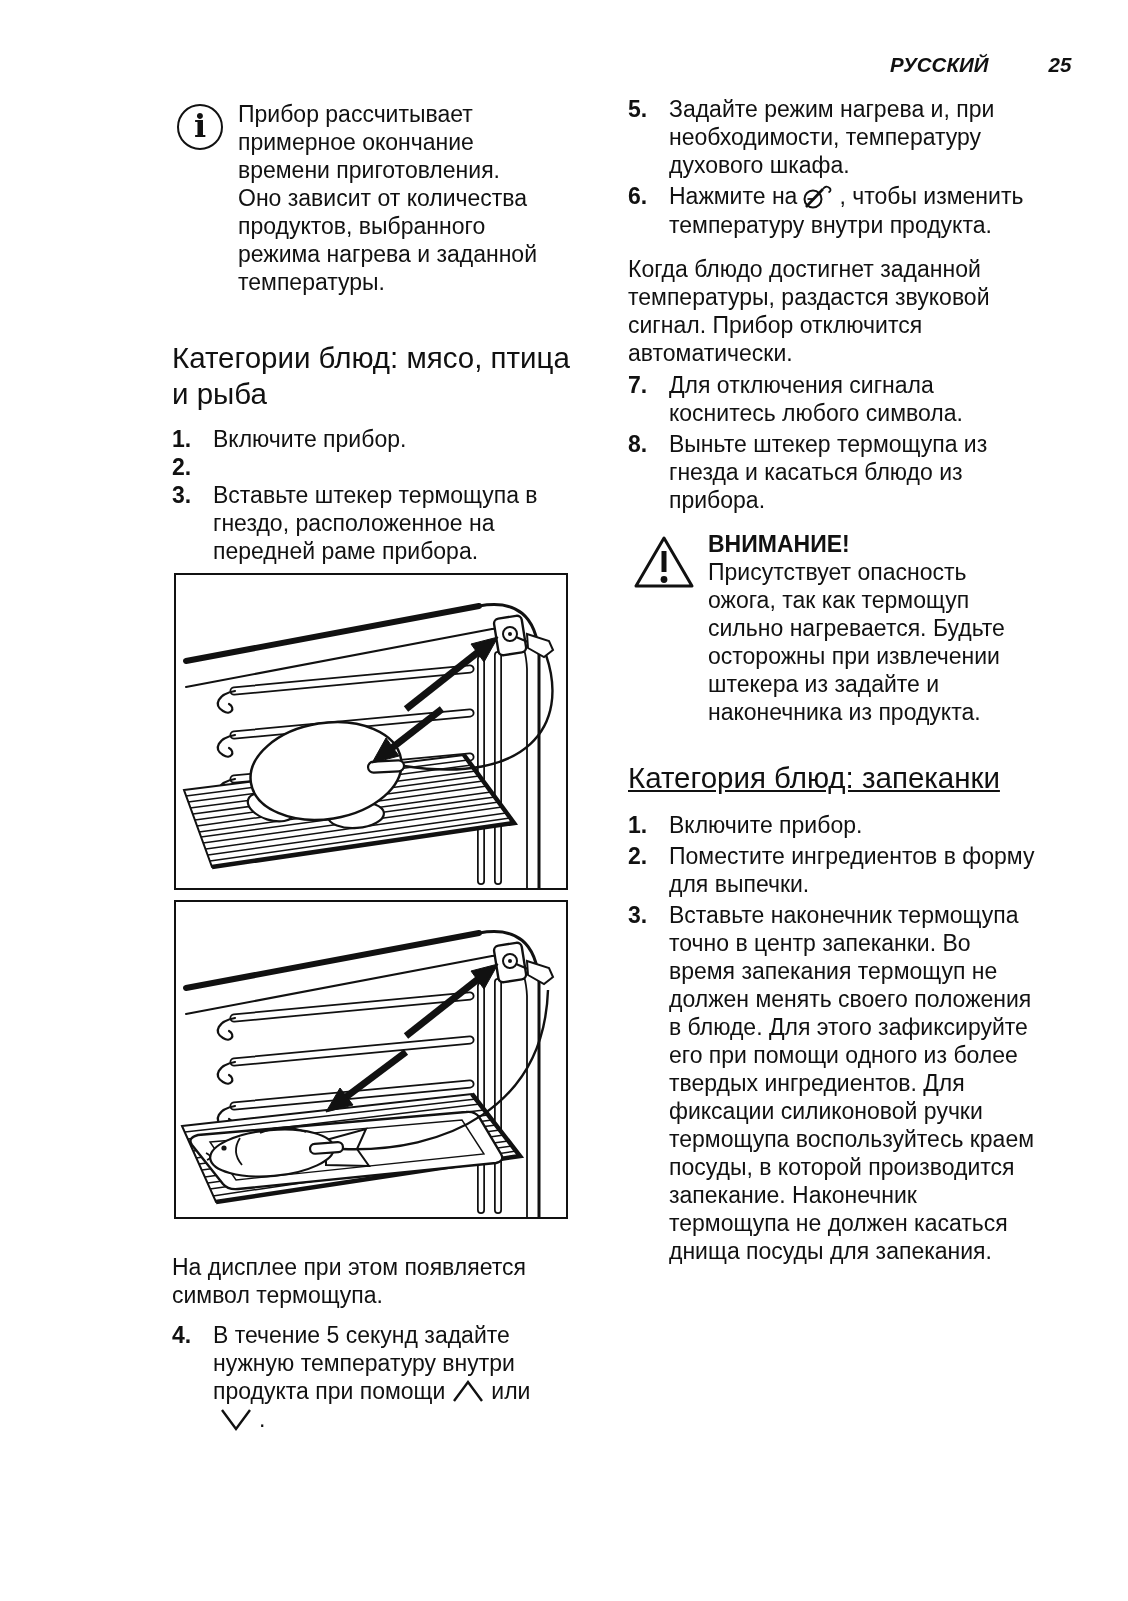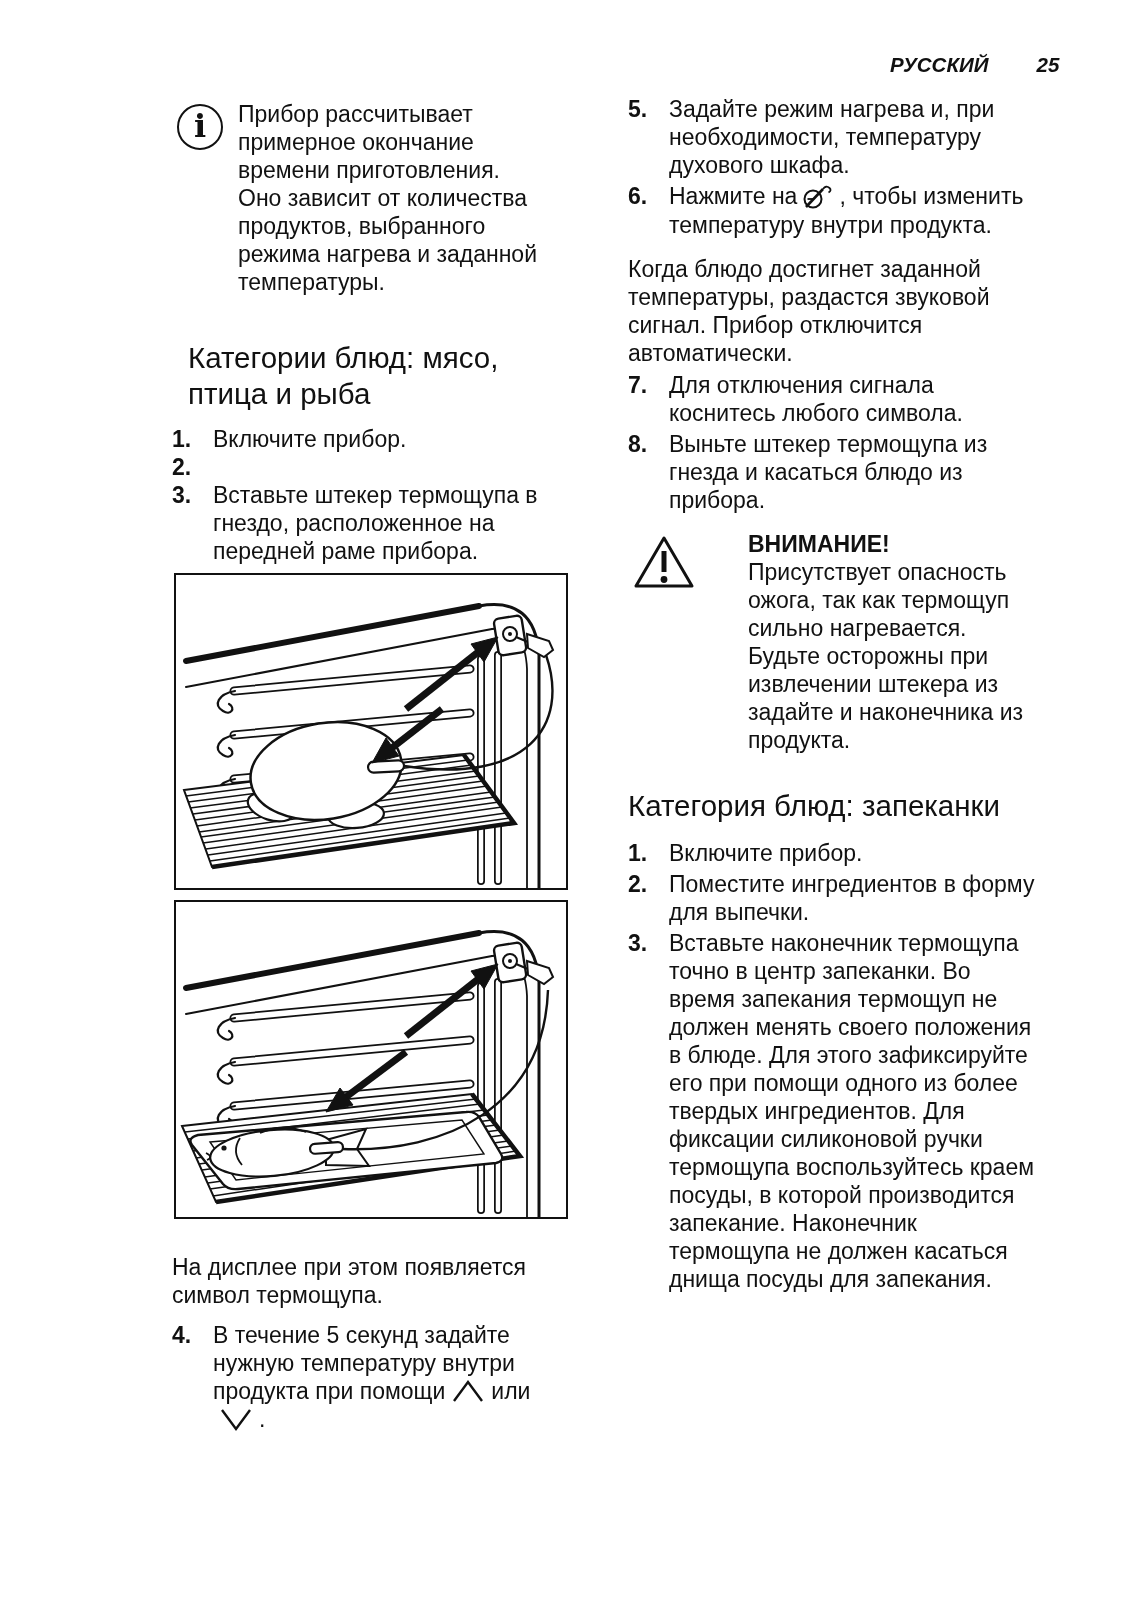--- a/index.html
+++ b/index.html
@@ -1,40 +1,40 @@
 <!DOCTYPE html>
 <html><head>
 <meta charset="utf-8">
 <style>
   html,body{margin:0;padding:0;background:#fff;}
   body{width:1128px;height:1601px;position:relative;font-family:"Liberation Sans",sans-serif;color:#111;}
   .header{position:absolute;left:890px;top:53px;display:flex;font-weight:bold;font-size:20.5px;line-height:24px;font-style:italic;}
-  .header .pageno{margin-left:48px;}
+  .header .pageno{margin-left:60px;}
   .col{position:absolute;font-size:23px;line-height:28px;}
   .col-left{left:172px;top:100px;width:398px;}
   .col-right{left:628px;top:95px;width:412px;}
   .info-note{display:flex;margin-bottom:44px;}
   .info-icon{width:46px;height:46px;border:2.5px solid #111;border-radius:50%;flex:none;margin:4px 0 0 5px;
     display:flex;align-items:center;justify-content:center;
     font-family:"DejaVu Serif",serif;font-weight:bold;font-size:32px;line-height:1;padding-bottom:3px;box-sizing:border-box;}
   .info-text{margin-left:15px;width:306px;}
-  h1,h2{font-weight:400;font-size:29.5px;line-height:36px;margin:16px;}
+  h1,h2{font-weight:400;font-size:29.5px;line-height:36px;margin:0;}
   h1{margin-bottom:13px;}
-  h2{margin:34px 0 15px;}
+  h2{margin:34px 0 15px;text-decoration:underline;}
   .step{display:flex;}
   .col-right .step{margin-bottom:3px;}
   .step .num{width:41px;font-weight:bold;flex:none;}
   .step .txt{flex:1;}
   figure{margin:8px 0 10px 2px;border:2px solid #111;width:390px;background:#fff;}
   figure svg{display:block;}
   .display-note{margin:34px 0 12px 0;}
   .para{margin:16px 0 4px 0;}
   .inline-icon{display:inline-block;vertical-align:-7px;margin:0 5px;}
   .chev{display:inline-block;vertical-align:-6px;margin:0 6px;}
-  .warning{display:flex;margin-top:16px;gap:40px;}
+  .warning{display:flex;margin-top:16px;}
   .warning-icon{flex:none;margin:4px 0 0 5px;}
   .warning-body{margin-left:13px;width:334px;}
   .warning-title{font-weight:bold;}
 </style>
 </head>
 <body>
 
 <div class="header">
   <span>РУССКИЙ</span>
   <span class="pageno">25</span>

